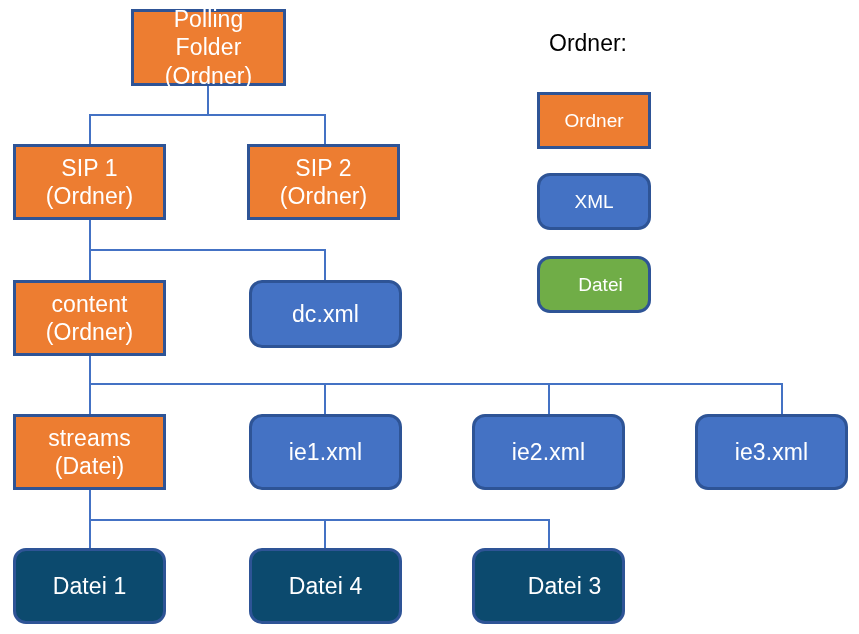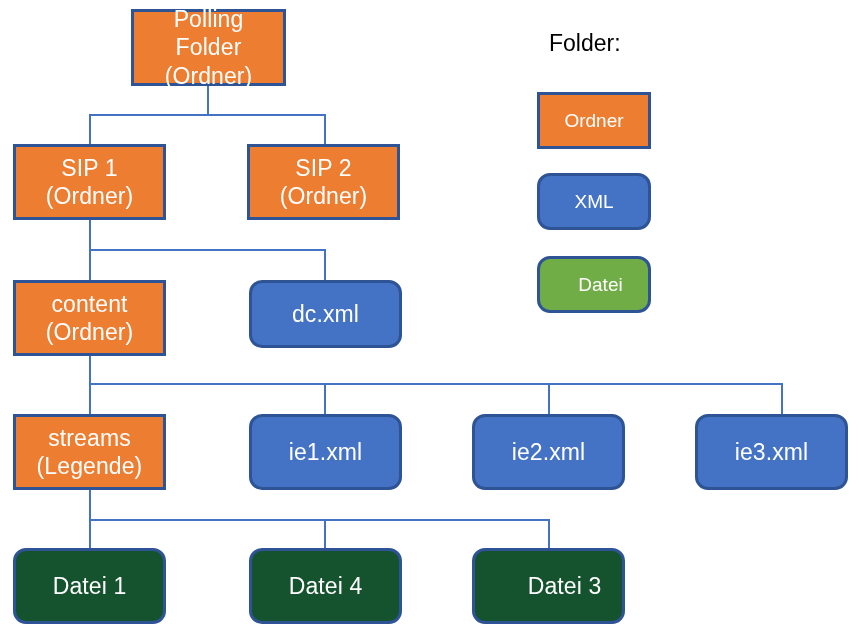--- a/index.html
+++ b/index.html
@@ -44,21 +44,21 @@
   }
   .node.folder {
     background: #ED7D31;
     border-radius: 0;
   }
   .node.xml {
     background: #4472C4;
     border-radius: 13px;
   }
   .node.file {
-    background: #14532d;
+    background: #0c4a6e;
     border-radius: 13px;
   }
   .node .label {
     display: block;
     width: 100%;
     padding: 0 4px;
     box-sizing: border-box;
   }
 
   
@@ -134,21 +134,21 @@
     <span class="label">content
 (Ordner)</span>
   </div>
 
   <div class="node xml" style="left:249px; top:280px; width:153px; height:68px;">
     <span class="label">dc.xml</span>
   </div>
 
   <div class="node folder" style="left:13px; top:414px; width:153px; height:76px;">
     <span class="label">streams
-(Legende)</span>
+(Datei)</span>
   </div>
 
   <div class="node xml" style="left:249px; top:414px; width:153px; height:76px;">
     <span class="label">ie1.xml</span>
   </div>
 
   <div class="node xml" style="left:472px; top:414px; width:153px; height:76px;">
     <span class="label">ie2.xml</span>
   </div>
 
@@ -161,21 +161,21 @@
   </div>
 
   <div class="node file" style="left:249px; top:548px; width:153px; height:76px;">
     <span class="label">Datei 4</span>
   </div>
 
   <div class="node file" style="left:472px; top:548px; width:153px; height:76px;padding-left:32px;">
     <span class="label">Datei 3</span>
   </div>
 
-  <div id="legend-title">Folder:</div>
+  <div id="legend-title">Ordner:</div>
 
   <div class="legend-box" style="top:92px; background:#ED7D31; border-radius:0;">
     <span>Ordner</span>
   </div>
 
   <div class="legend-box" style="top:173px; background:#4472C4; border-radius:13px;">
     <span>XML</span>
   </div>
 
   <div class="legend-box" style="top:256px; background:#70AD47; border-radius:13px;padding-left:13px;">

